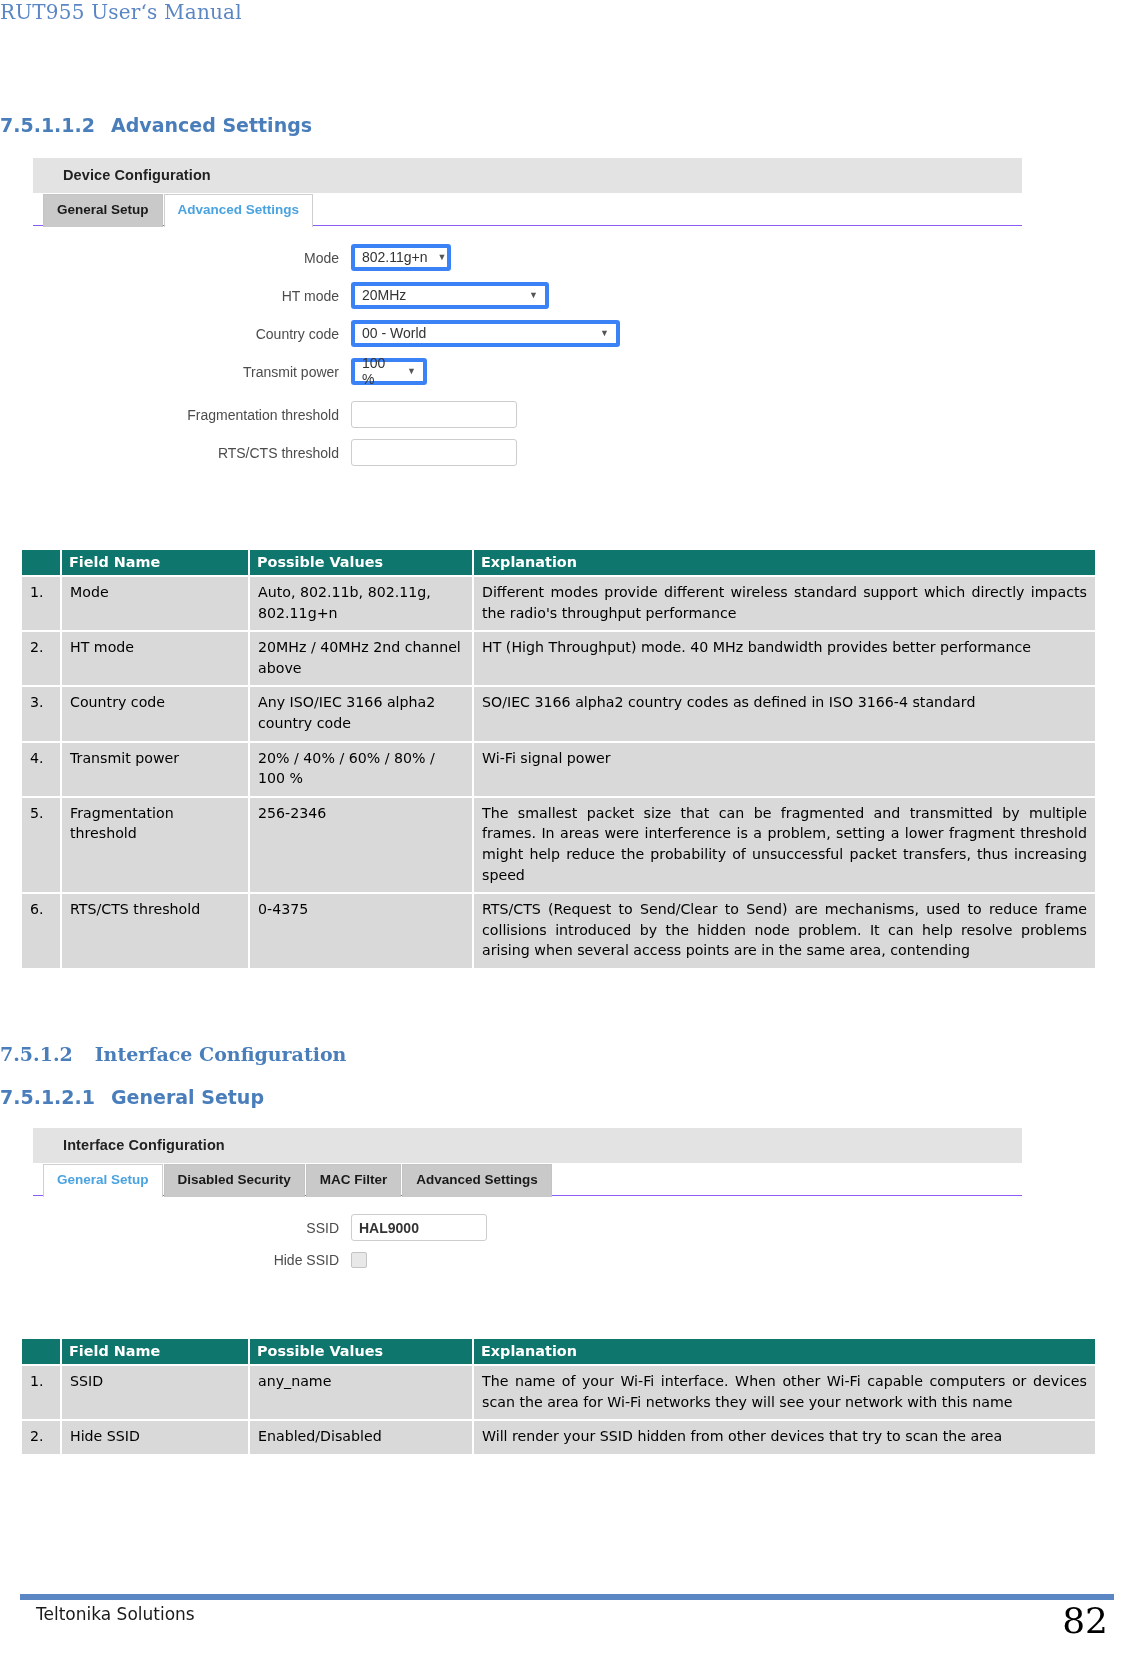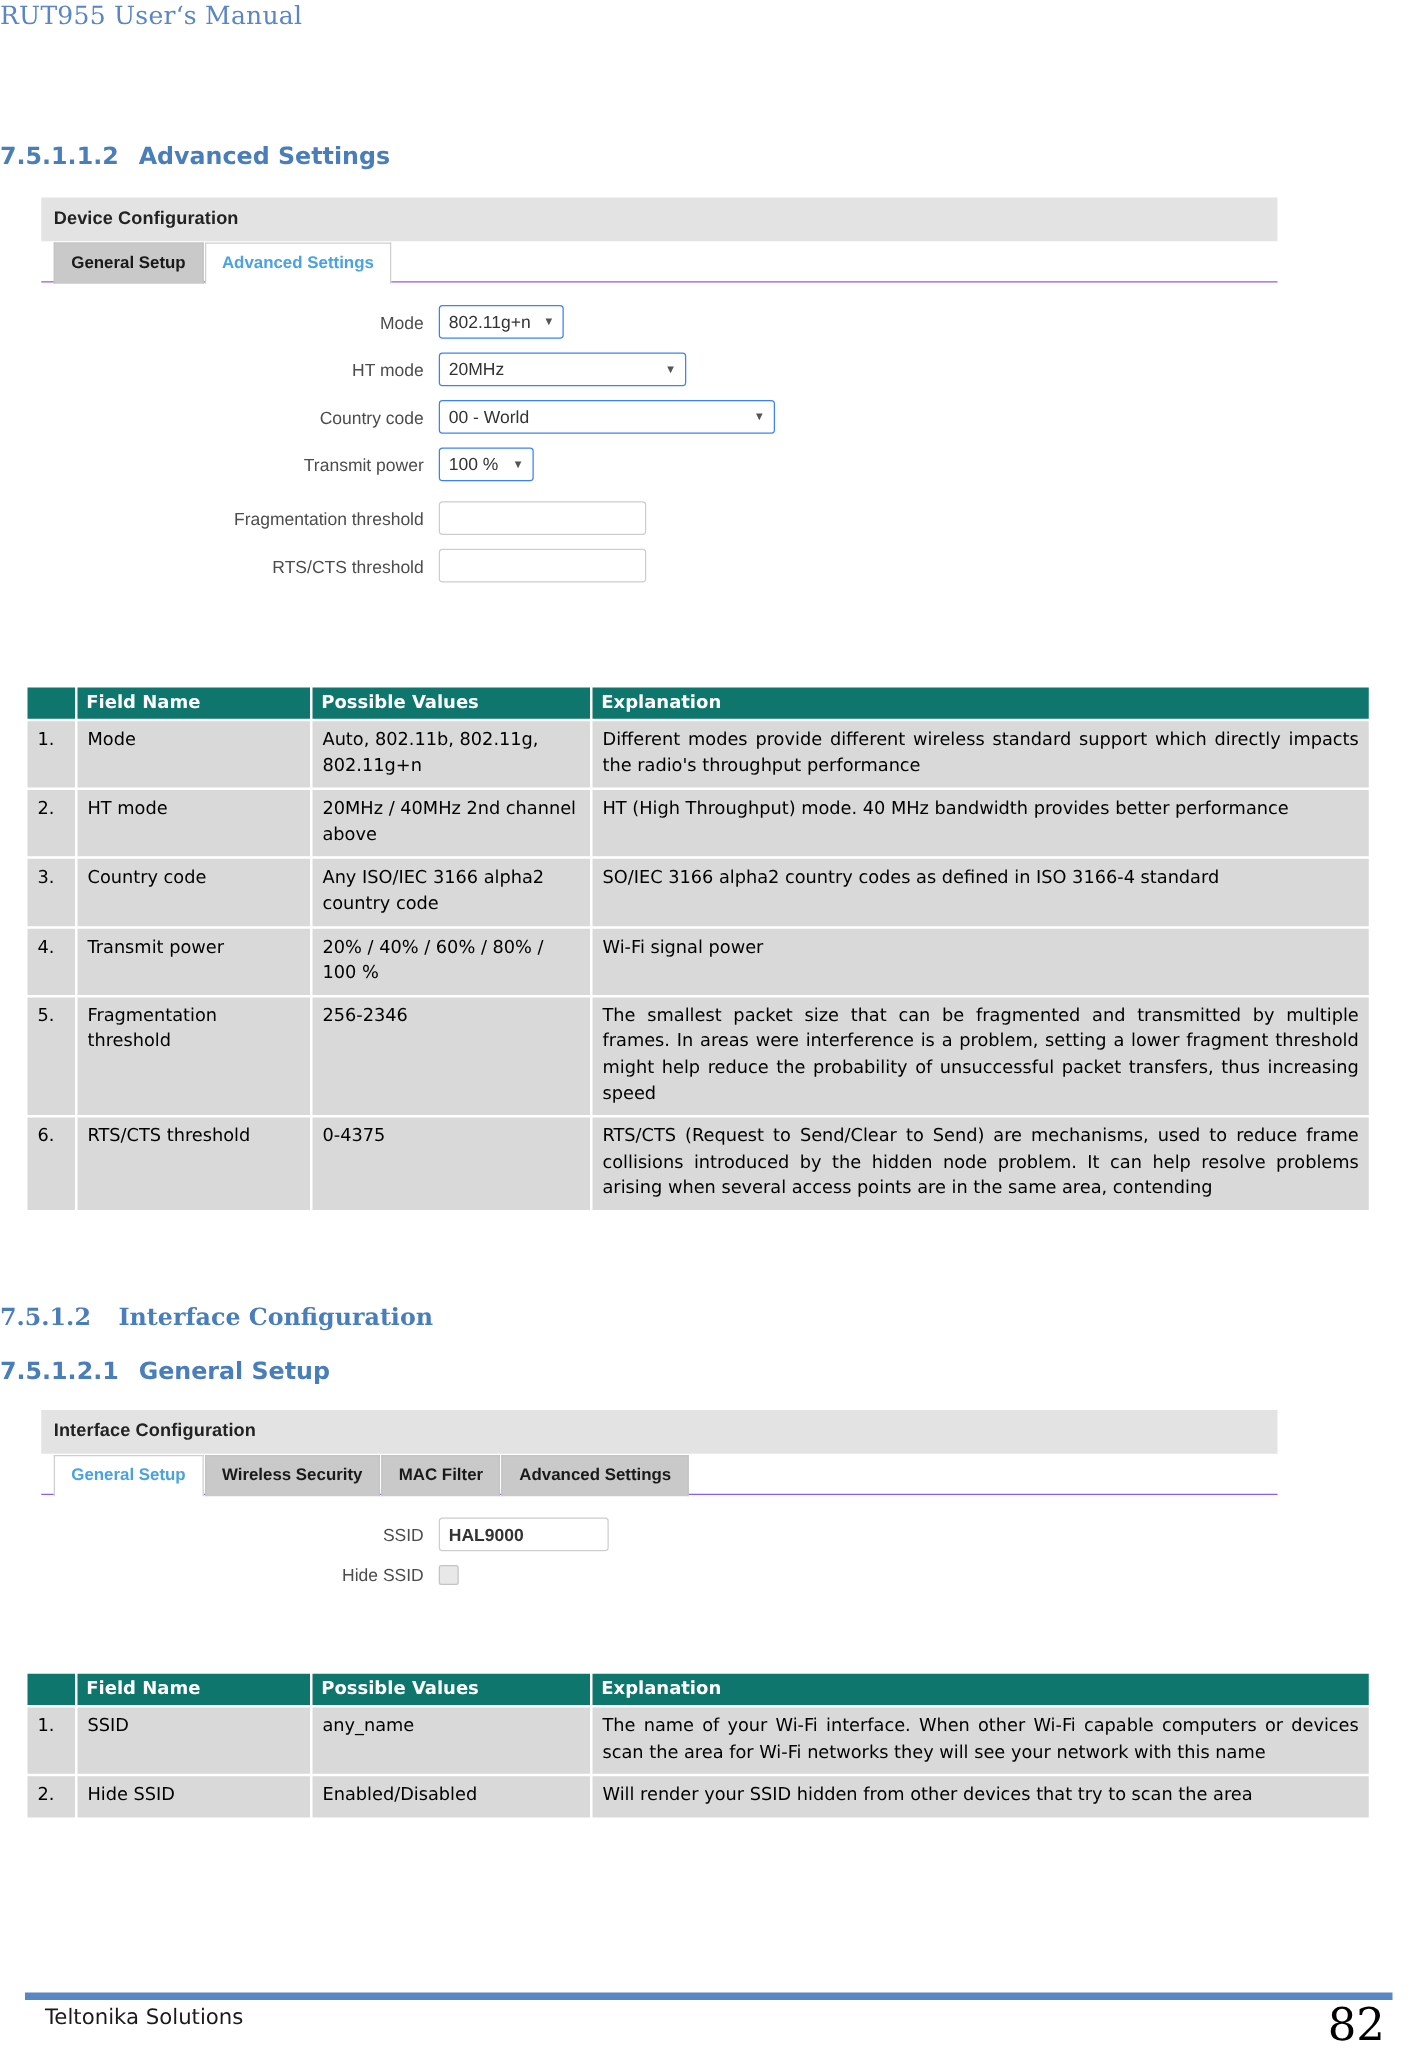--- a/index.html
+++ b/index.html
@@ -63,21 +63,21 @@
     left: 33px;
     width: 989px;
     background: #ffffff;
     font-family: "Liberation Sans", sans-serif;
   }
   .widget-title {
     background: #e3e3e3;
     color: #222;
     font-size: 14.5px;
     font-weight: bold;
-    padding: 9px 14px 10px 10px;
+    padding: 9px 14px 10px 30px;
     letter-spacing: 0.1px;
   }
   .tabstrip {
     position: relative;
     height: 33px;
     border-bottom: 1px solid #8b5cf6;
     padding-left: 10px;
     box-sizing: border-box;
   }
   .tab {
@@ -114,21 +114,21 @@
     width: 318px;
     text-align: right;
     padding-right: 12px;
     font-size: 14px;
     color: #4c4c4c;
     font-family: "Liberation Sans", sans-serif;
     box-sizing: border-box;
     white-space: nowrap;
   }
   .sel {
-    border: 1px solid #3b82f6;
+    border: 4px solid #3b82f6;
     border-radius: 3px;
     background: #ffffff;
     font-size: 14px;
     color: #333;
     padding: 4px 7px 5px 7px;
     box-sizing: border-box;
     height: 27px;
     display: flex;
     align-items: center;
     justify-content: space-between;
@@ -359,21 +359,21 @@
     <span class="h-num">7.5.1.2</span><span class="h-gap-b"></span><span>Interface Configuration</span>
   </div>
 
   <div class="h-sans" id="heading-general-setup">
     <span class="h-num">7.5.1.2.1</span><span class="h-gap-a"></span><span>General Setup</span>
   </div>
 
   <div class="widget" id="widget-interface-config">
     <div class="widget-title">Interface Configuration</div>
     <div class="tabstrip">
-      <span class="tab active">General Setup</span><span class="tab inactive-dark">Wireless Security</span><span class="tab inactive-dark">MAC Filter</span><span class="tab inactive-dark">Advanced Settings</span>
+      <span class="tab active">General Setup</span><span class="tab inactive-dark">Disabled Security</span><span class="tab inactive-dark">MAC Filter</span><span class="tab inactive-dark">Advanced Settings</span>
     </div>
     <div class="form-area">
       <div class="form-row">
         <div class="form-label">SSID</div>
         <div class="txtinput ssid">
           <span>HAL9000</span>
         </div>
       </div>
       <div class="form-row" style="margin-bottom:0;">
         <div class="form-label">Hide SSID</div>

